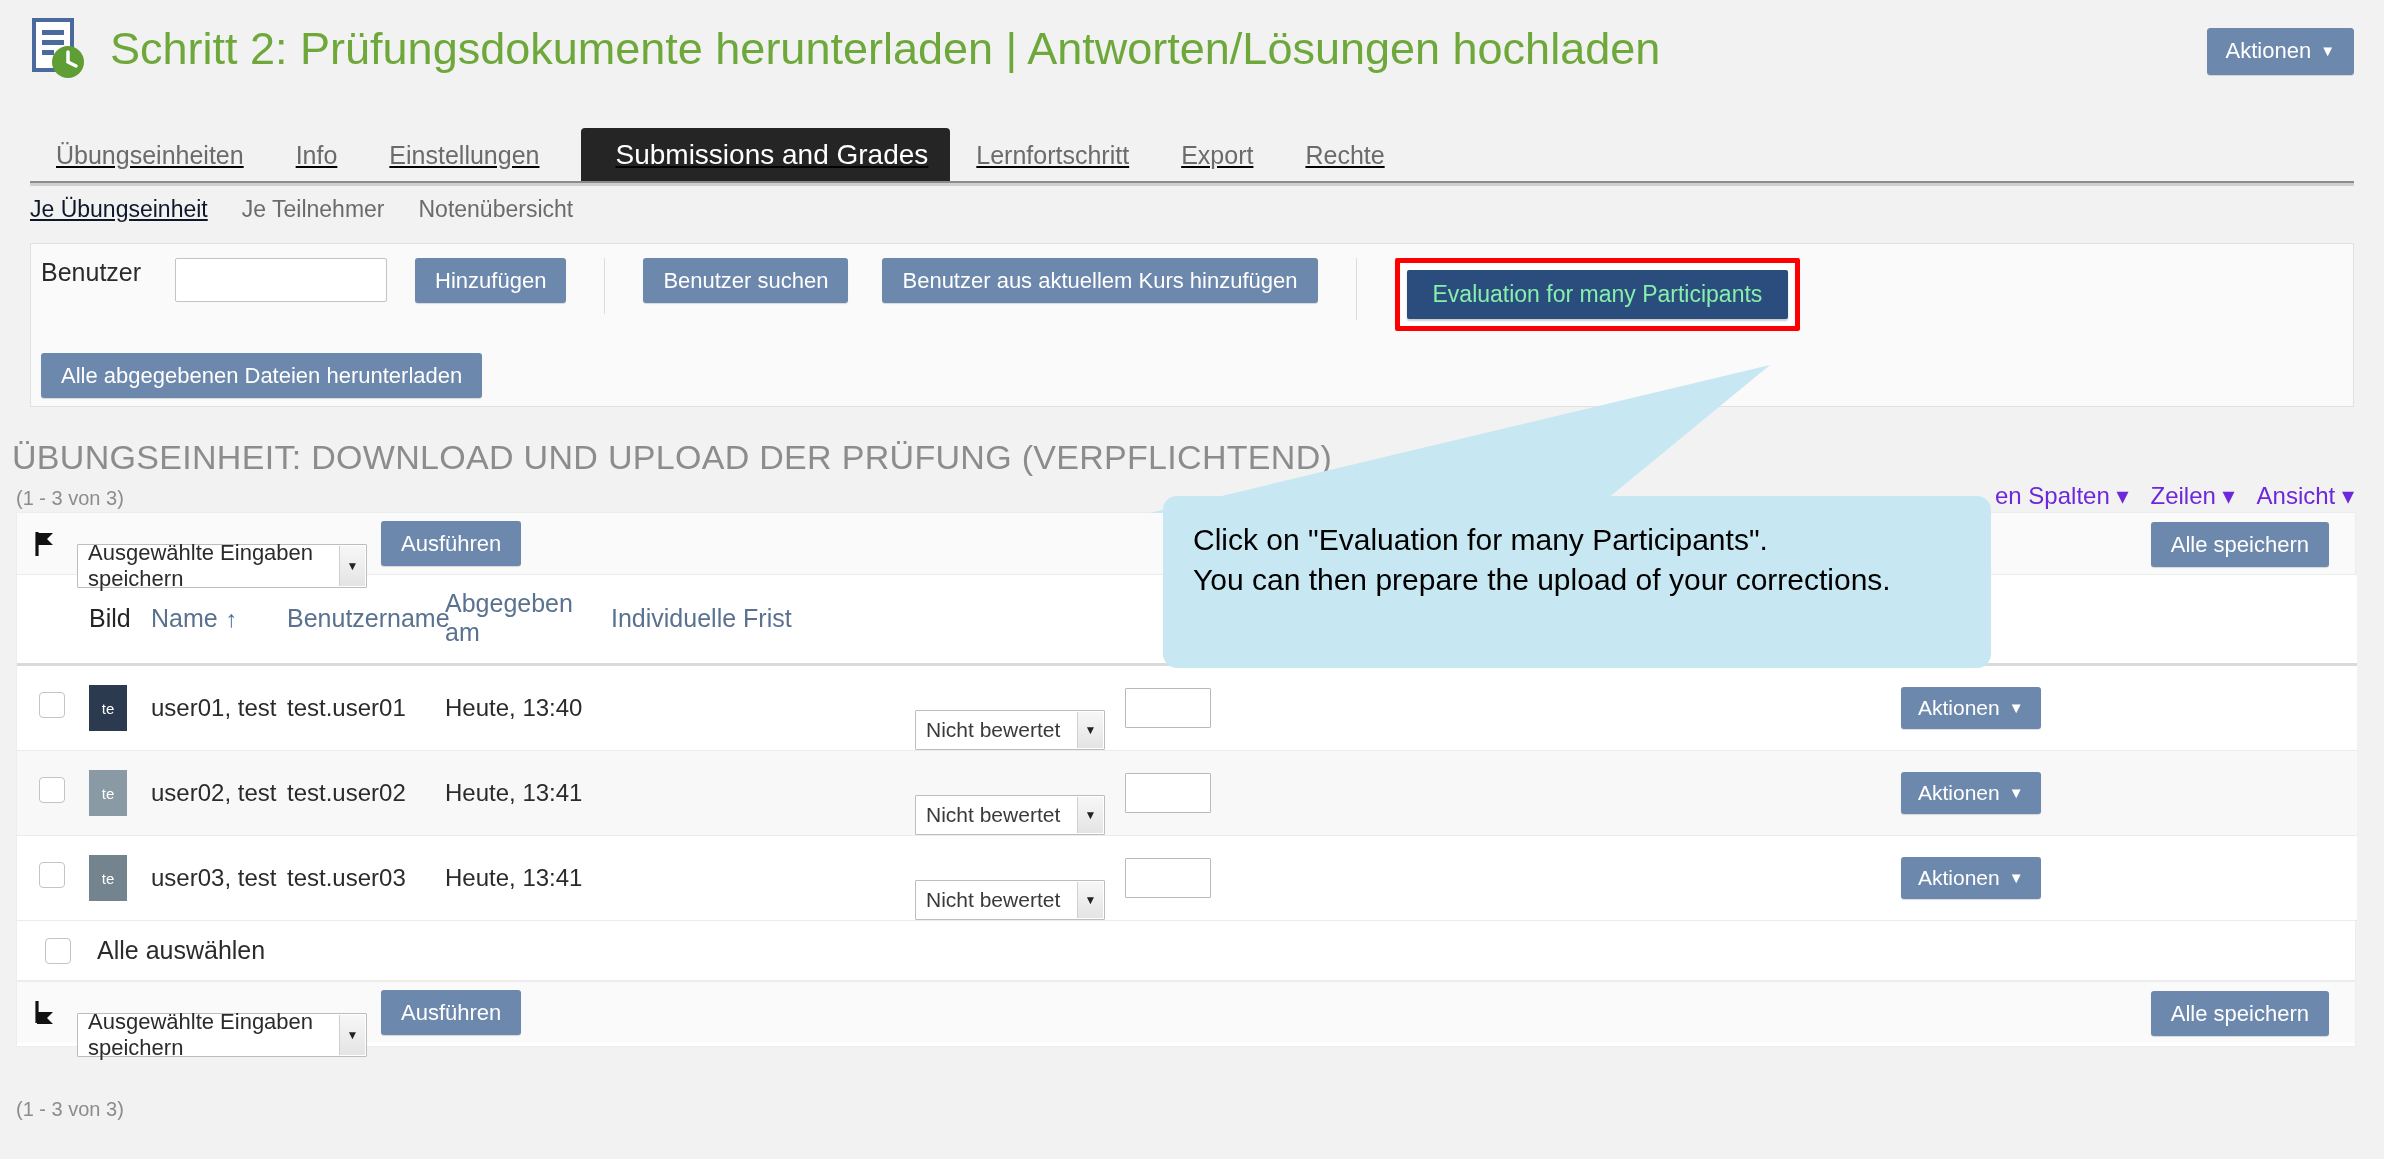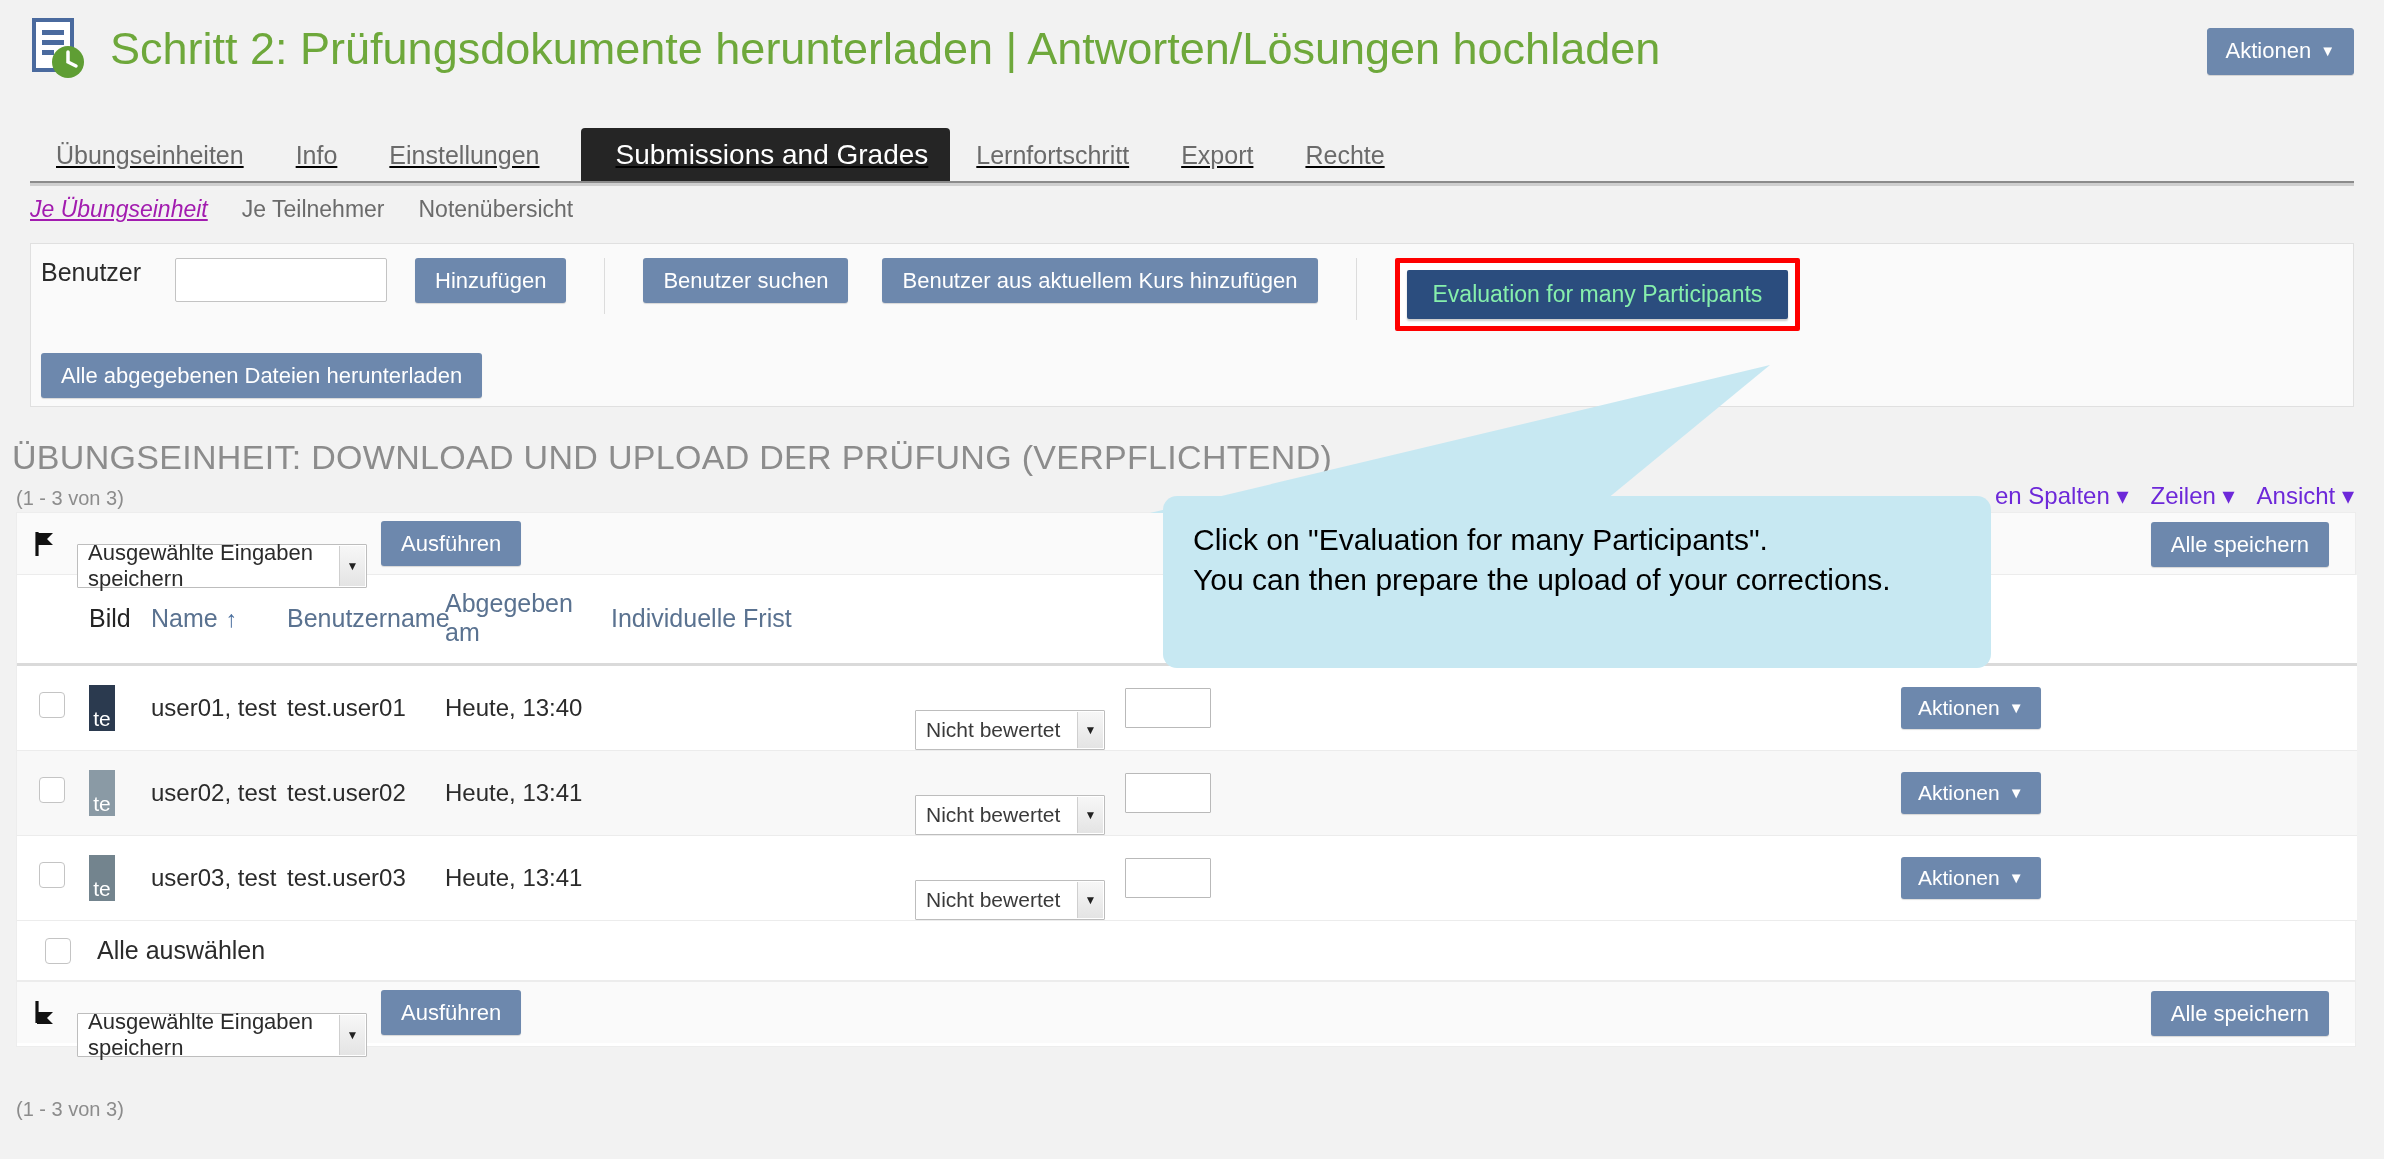--- a/index.html
+++ b/index.html
@@ -48,21 +48,21 @@
     padding: 10px 22px 12px 34px; margin-bottom: 0px; font-size: 28px; margin-left: 16px;
   }
   .tabs-rule {
     position: absolute; left: 30px; top: 181px; width: 2324px; height: 5px;
     background: linear-gradient(to bottom, #8b8b8b 0 2px, #cfcfcf 2px 5px);
   }
 
   
   .subtabs { position: absolute; left: 30px; top: 196px; display: flex; gap: 34px; align-items: center; }
   .subtab { font-size: 23px; color: #7a8fa8; cursor: pointer; white-space: nowrap; }
-  .subtab.active { color: #a21caf; text-decoration: underline; font-style: italic; }
+  .subtab.active { color: #0f172a; text-decoration: underline; }
   .subtab.plain { color: #6b6b6b; }
 
   
   .toolbar {
     position: absolute; left: 30px; top: 243px; width: 2324px; height: 102px;
     background: #fafafa; border: 1px solid #e0e0e0; border-bottom: none;
   }
   .toolbar2 {
     position: absolute; left: 30px; top: 345px; width: 2324px; height: 62px;
     background: #fafafa; border: 1px solid #e0e0e0; border-top: none;
@@ -140,22 +140,22 @@
   table.grid td {
     font-size: 24px; color: #2b2b2b; padding: 0; height: 59px; vertical-align: middle;
     border-bottom: 1px solid #ececec; background: #ffffff;
   }
   table.grid tr.alt td { background: #f8f8f8; }
   .cb {
     width: 26px; height: 26px; border: 1px solid #c4c4c4; background: #fff;
     border-radius: 4px; display: inline-block; cursor: pointer;
   }
   .avatar {
-    width: 26px; height: 46px; display: flex; align-items: flex-end; justify-content: center;
-    color: #ffffff; font-size: 21px;
+    width: 38px; height: 46px; display: flex; align-items: center; justify-content: center;
+    color: #ffffff; font-size: 15px;
   }
   .sort-arrow { color: #4a6f9e; font-size: 23px; margin-left: 8px; }
   .cell-sel { width: 190px; height: 40px; font-size: 21px; color: #3a3a3a; }
   .cell-input {
     width: 86px; height: 40px; border: 1px solid #b9b9b9; background: #fff;
     border-radius: 1px; font-size: 20px; padding: 0 6px;
     font-family: "Liberation Sans", sans-serif; outline: none;
   }
   .selall-row { display: flex; align-items: center; height: 60px; padding-left: 28px; gap: 26px; background:#fff; border-bottom:1px solid #ececec;}
   .selall-label { font-size: 25px; color: #2b2b2b; }

